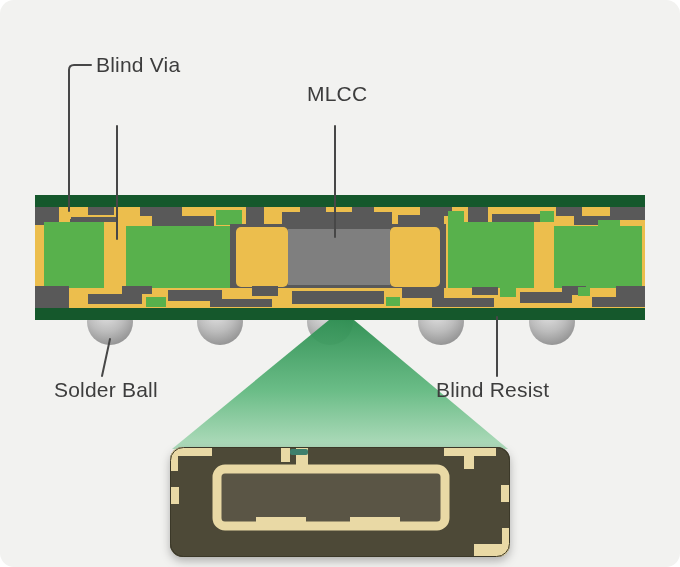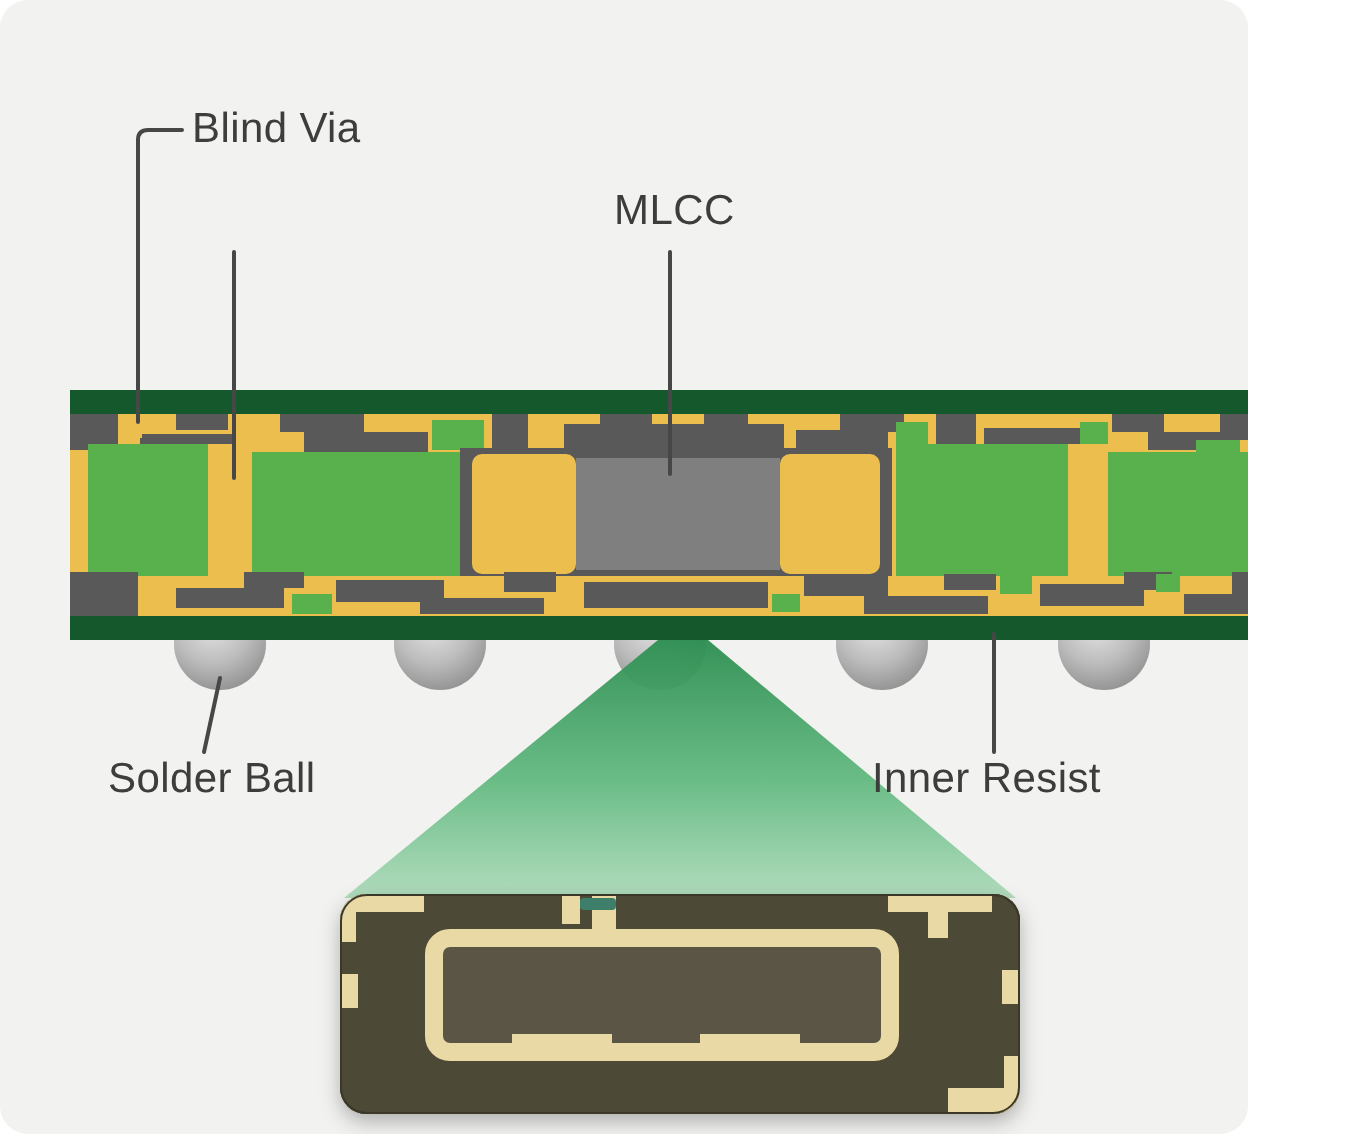--- a/index.html
+++ b/index.html
@@ -1,17 +1,17 @@
 <!DOCTYPE html>
 <html style="--page-bg: #f2f2f0; --label-text: #3d3d3d; --line-color: #474747; --copper-gold: #ecbe4d; --dielectric-gray: #595959; --board-green: #58b14c; --resist-dark-green: #15582c; --mlcc-gray: #7f7f7f; --solder-ball-gray: #bcbcbc; --beam-green-dark: #2e8f52; --beam-green-light: #a8d9b6; --inset-olive: #4d4937; --inset-olive-light: #5a5545; --inset-tan: #e9d9a5; --inset-teal: #3e7f6c;"><head>
 <meta charset="utf-8">
 <style>
   html,body{margin:0;padding:0;background:#ffffff;font-family:"Liberation Sans",sans-serif;}
   #stage{
-    position:relative;width:624px;height:567px;overflow:hidden;
+    position:relative;width:680px;height:567px;overflow:hidden;
     background:var(--page-bg,#f2f2f0);border-radius:14px;
   }
   #diagram-svg{position:absolute;left:0;top:0;}
   .label{
     position:absolute;font-size:21px;font-weight:500;color:var(--label-text,#3d3d3d);
     white-space:nowrap;letter-spacing:.2px;
   }
   .c-gold{fill:var(--copper-gold,#ecbe4d);}
   .c-gray{fill:var(--dielectric-gray,#595959);}
   .c-green{fill:var(--board-green,#58b14c);}
@@ -149,16 +149,16 @@
     <g>
       <path class="leader" d="M 91 65 H 74 Q 69 65 69 70 V 211"></path>
       <path class="leader" d="M 117 126 V 239"></path>
       <path class="leader" d="M 335 126 V 237"></path>
       <path class="leader" d="M 102 376 L 110 339"></path>
       <path class="leader" d="M 497 376 V 317"></path>
     </g>
   </svg>
 
   <div class="label" style="left:96px;top:53px">Blind Via</div>
-  <div class="label" style="left:307px;top:94px">MLCC</div>
+  <div class="label" style="left:307px;top:82px">MLCC</div>
   <div class="label" style="left:54px;top:378px">Solder Ball</div>
-  <div class="label" style="left:436px;top:378px">Inner Resist</div>
+  <div class="label" style="left:436px;top:378px">Blind Resist</div>
 </div>
 
 </body></html>

